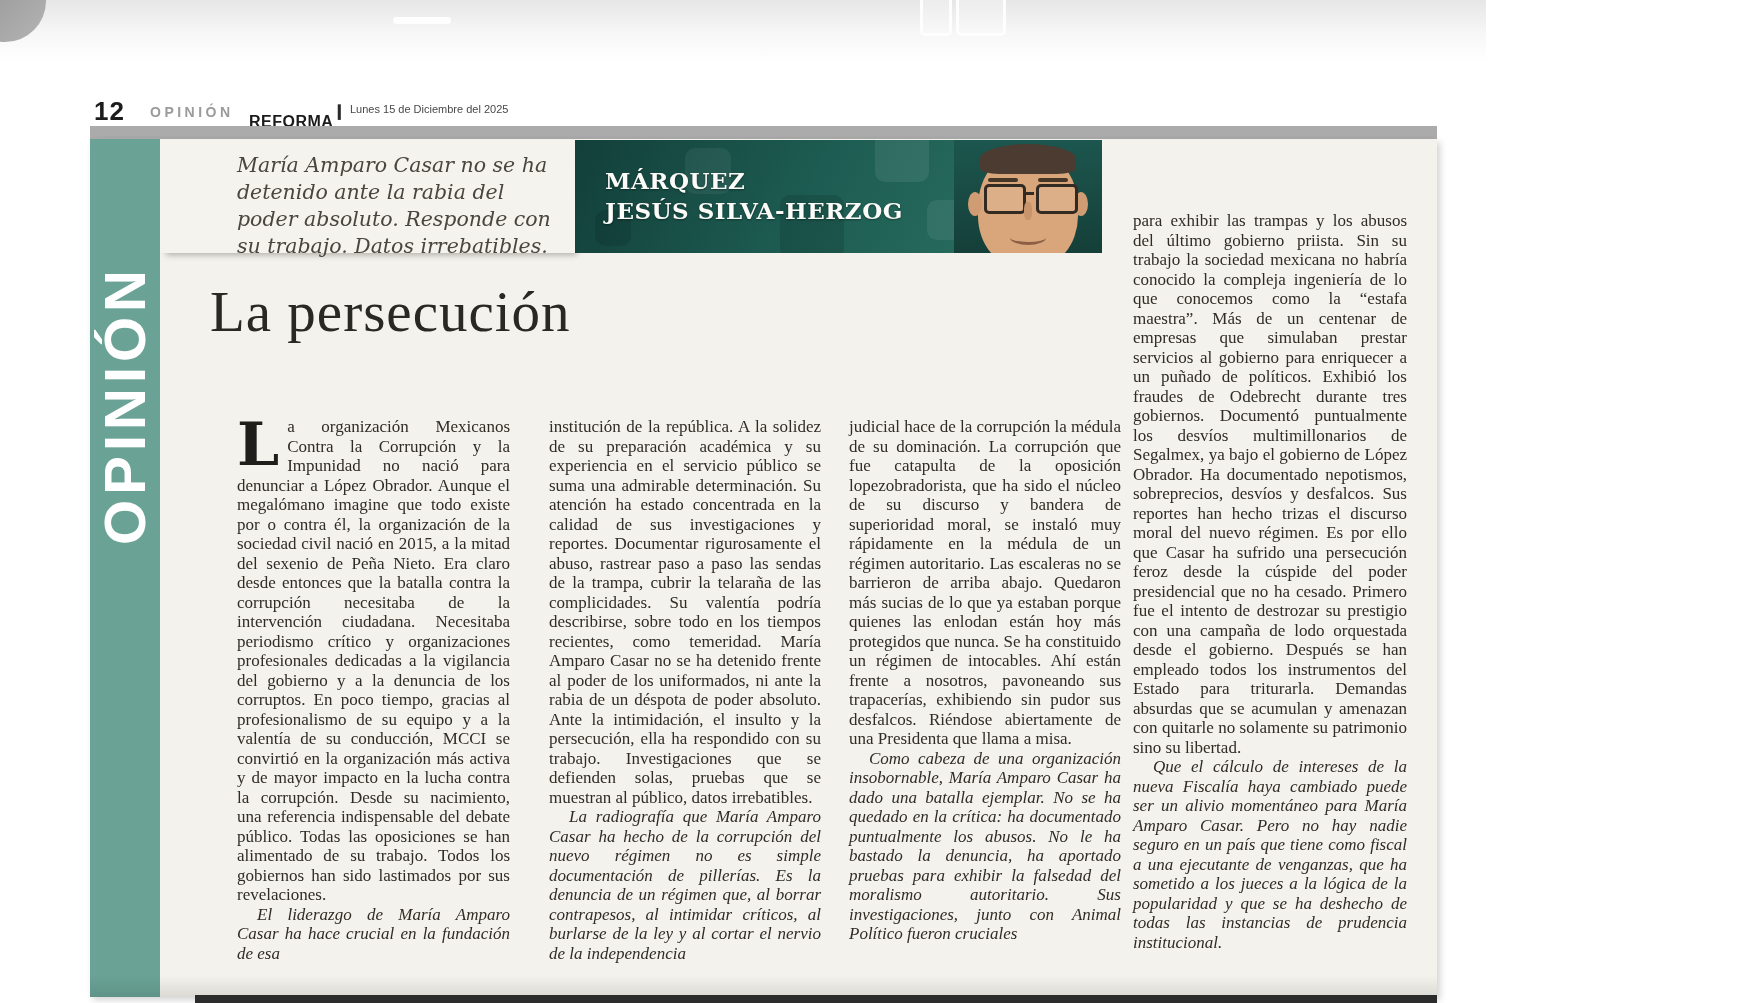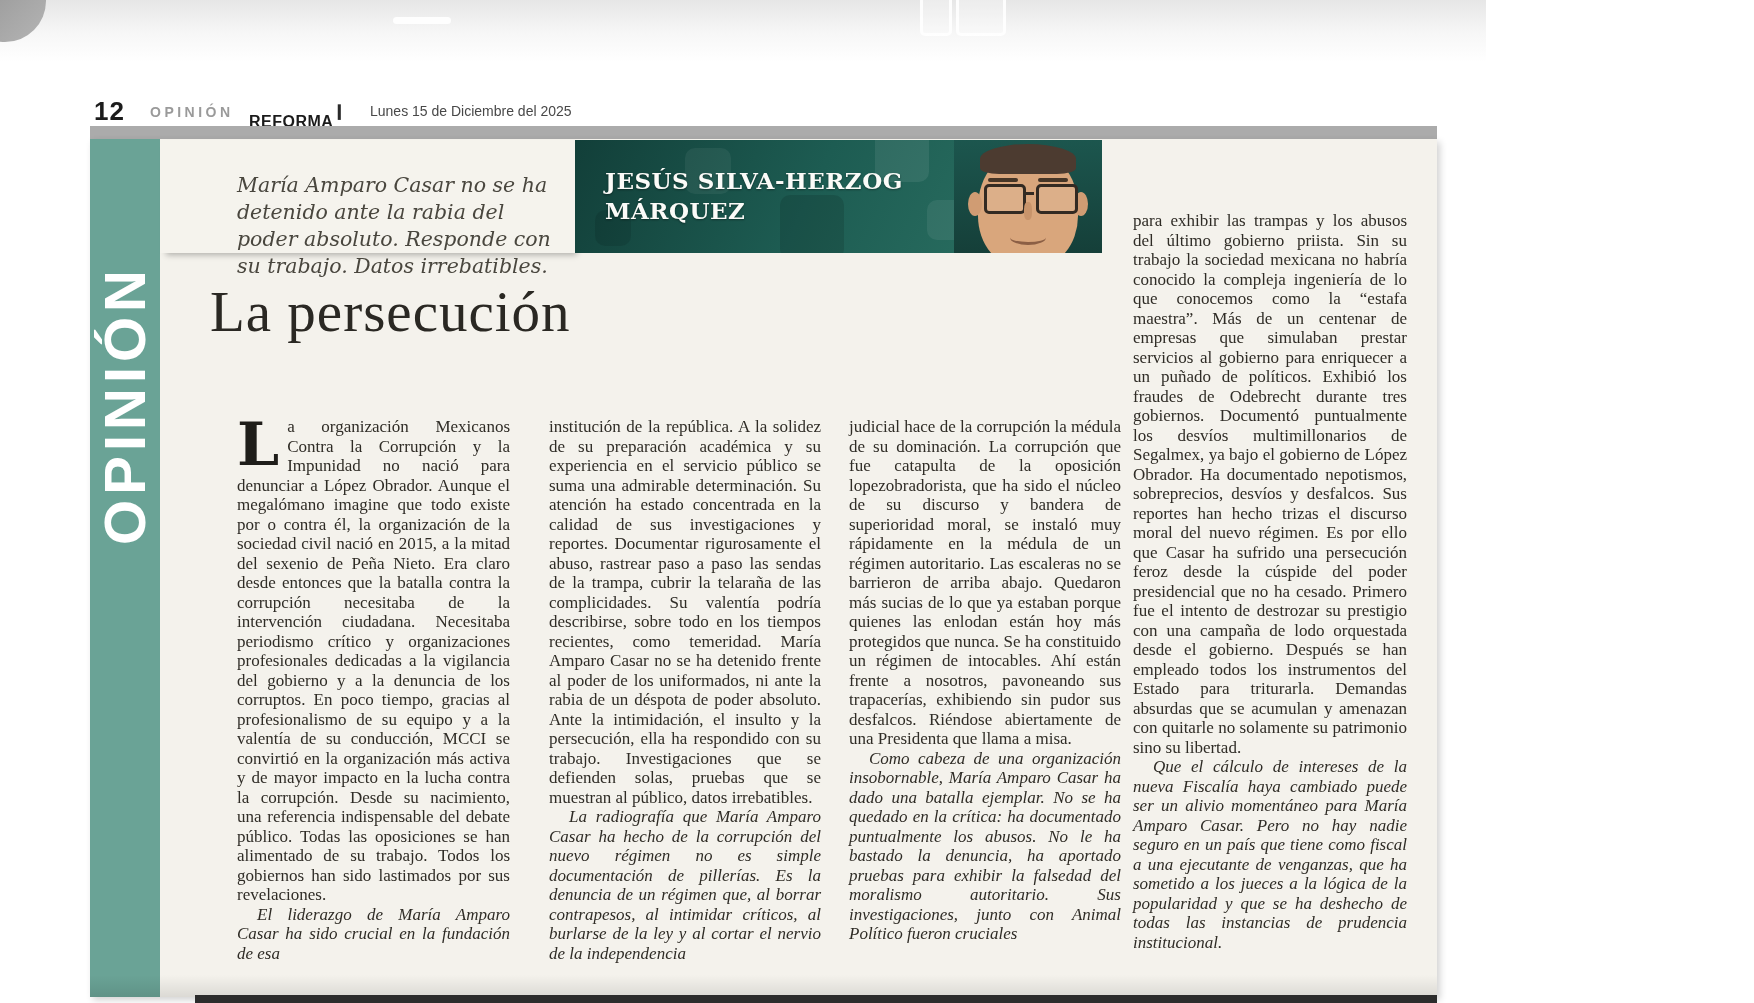--- a/index.html
+++ b/index.html
@@ -15,41 +15,41 @@
   .thumb{position:absolute;top:-14px;height:44px;border:3px solid rgba(255,255,255,.85);
     border-radius:5px;background:rgba(255,255,255,.25);}
   .thumb.t1{left:920px;width:26px;}
   .thumb.t2{left:956px;width:44px;}
   .white-pill{position:absolute;background:rgba(255,255,255,.92);border-radius:4px;}
   
   .hdr-num{position:absolute;left:94px;top:96px;font-size:26px;font-weight:bold;color:#1c1c1c;letter-spacing:1px;}
   .hdr-section{position:absolute;left:150px;top:104px;font-size:14px;font-weight:bold;color:#9a9a9a;letter-spacing:3.5px;}
   .hdr-brand{position:absolute;left:249px;top:103px;font-size:16px;font-weight:bold;color:#1b1b1b;letter-spacing:.5px;margin-top:10px;}
   .hdr-sep{position:absolute;left:333px;top:102px;font-size:15px;font-weight:bold;color:#2a2a2a;}
-  .hdr-date{position:absolute;left:370px;top:103px;font-size:14px;color:#484848;}
+  .hdr-date{position:absolute;left:350px;top:103px;font-size:11px;color:#484848;}
   .gray-bar{position:absolute;left:90px;top:126px;width:1347px;height:13px;background:#ababab;}
   
   .page{position:absolute;left:90px;top:139px;width:1347px;height:858px;background:#f4f2ec;
     box-shadow:3px 3px 7px rgba(0,0,0,.18);}
   .page-bottom-shade{position:absolute;left:0;bottom:0;width:100%;height:22px;
     background:linear-gradient(rgba(0,0,0,0),rgba(0,0,0,.10));}
   .bottom-strip{position:absolute;left:195px;top:995px;width:1242px;height:8px;background:#2c2c2c;}
   
   .sidebar{position:absolute;left:0;top:0;width:70px;height:100%;background:#6aa396;}
   .opinion-vert{position:absolute;left:2px;top:6px;width:66px;height:520px;
     display:flex;align-items:center;justify-content:center;}
   .opinion-vert span{
     writing-mode:vertical-rl;transform:rotate(180deg);
     font-family:"Liberation Sans",sans-serif;font-weight:bold;font-size:58px;
     color:#ffffff;letter-spacing:5px;line-height:1;}
   
   .teaser-card{position:absolute;left:70px;top:1px;width:415px;height:113px;background:#f5f3ed;
     box-shadow:4px 4px 6px -2px rgba(0,0,0,.28);}
   .teaser-text{position:absolute;left:77px;top:12px;width:320px;
-    font-family:"DejaVu Serif",serif;font-style:italic;font-size:20.5px;line-height:27px;color:#49463e;margin-top:20px;}
+    font-family:"DejaVu Serif",serif;font-style:italic;font-size:20.5px;line-height:27px;color:#49463e;}
   
   .banner{position:absolute;left:485px;top:1px;width:527px;height:113px;overflow:hidden;
     background:linear-gradient(115deg,#123f39,#1d5c52 45%,#2e7566);}
   .deco{position:absolute;border-radius:10px;}
   .banner-name{position:absolute;left:30px;top:26px;font-family:"DejaVu Serif",serif;font-weight:bold;
     font-size:23px;line-height:30px;color:#fbfbf8;letter-spacing:.5px;text-shadow:0 1px 2px rgba(0,0,0,.4);}
   .photo{position:absolute;right:0;top:0;width:148px;height:113px;overflow:hidden;
     background:linear-gradient(#1c564e,#153f39);}
   .head{position:absolute;left:24px;top:10px;width:100px;height:118px;background:#d9a67c;
     border-radius:48% 48% 44% 44%;}
@@ -108,22 +108,22 @@
       <div class="teaser-text">María Amparo Casar no se ha detenido ante la rabia del poder absoluto. Responde con su trabajo. Datos irrebatibles.</div>
     </div>
 
     <div class="banner">
       <div class="deco" style="left:110px;top:8px;width:46px;height:46px;background:rgba(255,255,255,.06);"></div>
       <div class="deco" style="left:205px;top:55px;width:64px;height:64px;background:rgba(0,0,0,.12);"></div>
       <div class="deco" style="left:300px;top:-12px;width:54px;height:54px;background:rgba(255,255,255,.08);"></div>
       <div class="deco" style="left:352px;top:60px;width:40px;height:40px;background:rgba(255,255,255,.07);"></div>
       <div class="deco" style="left:20px;top:70px;width:36px;height:36px;background:rgba(0,0,0,.10);"></div>
       <div class="banner-name">
+        <div>MÁRQUEZ</div>
         <div>JESÚS SILVA-HERZOG</div>
-        <div>MÁRQUEZ</div>
       </div>
       <div class="photo">
         <div class="head"></div>
         <div class="hair"></div>
         <div class="ear" style="left:14px;"></div>
         <div class="ear" style="left:120px;"></div>
         <div class="brow" style="left:34px;"></div>
         <div class="brow" style="left:84px;"></div>
         <div class="glasses" style="left:30px;"></div>
         <div class="glasses" style="left:82px;"></div>
@@ -132,21 +132,21 @@
         <div class="smile"></div>
       </div>
     </div>
 
     <div class="title">La persecución</div>
 
     <div class="col col1">
       <p>
         <span class="dropcap">L</span><span>a organización Mexicanos Contra la Corrupción y la Impunidad no nació para denunciar a López Obrador. Aunque el megalómano imagine que todo existe por o contra él, la organización de la sociedad civil nació en 2015, a la mitad del sexenio de Peña Nieto. Era claro desde entonces que la batalla contra la corrupción necesitaba de la intervención ciudadana. Necesitaba periodismo crítico y organizaciones profesionales dedicadas a la vigilancia del gobierno y a la denuncia de los corruptos. En poco tiempo, gracias al profesionalismo de su equipo y a la valentía de su conducción, MCCI se convirtió en la organización más activa y de mayor impacto en la lucha contra la corrupción. Desde su nacimiento, una referencia indispensable del debate público. Todas las oposiciones se han alimentado de su trabajo. Todos los gobiernos han sido lastimados por sus revelaciones.</span>
       </p>
-      <p class="indent">El liderazgo de María Amparo Casar ha sido crucial en la fundación de esa</p>
+      <p class="indent">El liderazgo de María Amparo Casar ha hace crucial en la fundación de esa</p>
     </div>
 
     <div class="col col2">
       <p>institución de la república. A la solidez de su preparación académica y su experiencia en el servicio público se suma una admirable determinación. Su atención ha estado concentrada en la calidad de sus investigaciones y reportes. Documentar rigurosamente el abuso, rastrear paso a paso las sendas de la trampa, cubrir la telaraña de las complicidades. Su valentía podría describirse, sobre todo en los tiempos recientes, como temeridad. María Amparo Casar no se ha detenido frente al poder de los uniformados, ni ante la rabia de un déspota de poder absoluto. Ante la intimidación, el insulto y la persecución, ella ha respondido con su trabajo. Investigaciones que se defienden solas, pruebas que se muestran al público, datos irrebatibles.</p>
       <p class="indent">La radiografía que María Amparo Casar ha hecho de la corrupción del nuevo régimen no es simple documentación de pillerías. Es la denuncia de un régimen que, al borrar contrapesos, al intimidar críticos, al burlarse de la ley y al cortar el nervio de la independencia</p>
     </div>
 
     <div class="col col3">
       <p>judicial hace de la corrupción la médula de su dominación. La corrupción que fue catapulta de la oposición lopezobradorista, que ha sido el núcleo de su discurso y bandera de superioridad moral, se instaló muy rápidamente en la médula de un régimen autoritario. Las escaleras no se barrieron de arriba abajo. Quedaron más sucias de lo que ya estaban porque quienes las enlodan están hoy más protegidos que nunca. Se ha constituido un régimen de intocables. Ahí están frente a nosotros, pavoneando sus trapacerías, exhibiendo sin pudor sus desfalcos. Riéndose abiertamente de una Presidenta que llama a misa.</p>
       <p class="indent">Como cabeza de una organización insobornable, María Amparo Casar ha dado una batalla ejemplar. No se ha quedado en la crítica: ha documentado puntualmente los abusos. No le ha bastado la denuncia, ha aportado pruebas para exhibir la falsedad del moralismo autoritario. Sus investigaciones, junto con Animal Político fueron cruciales</p>

